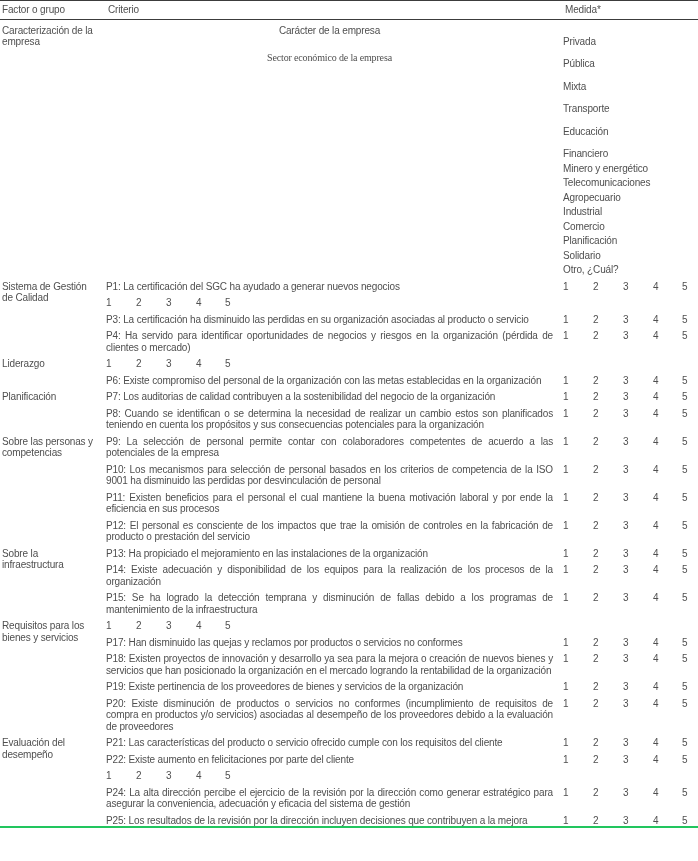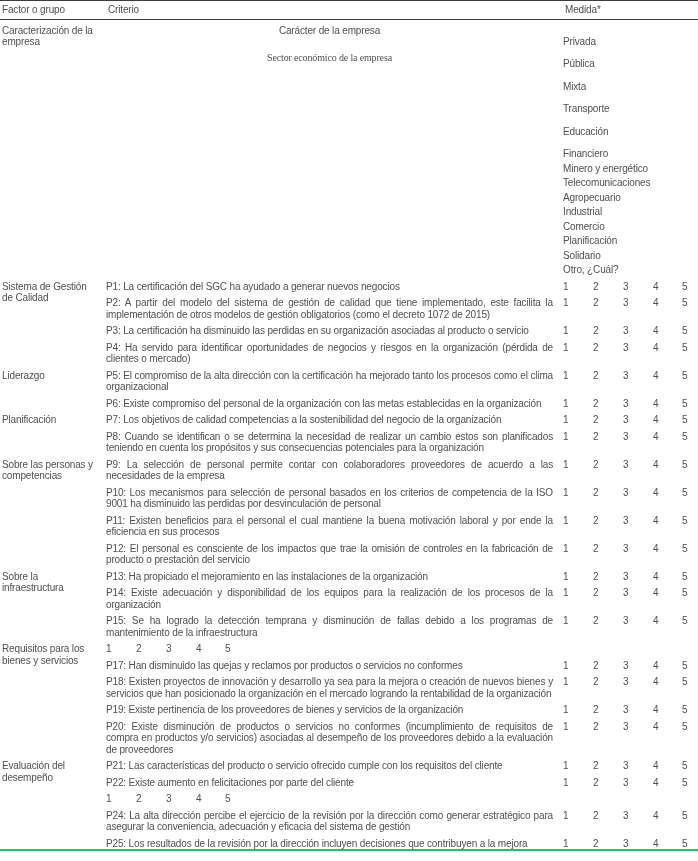--- a/index.html
+++ b/index.html
@@ -115,21 +115,20 @@
             <div class="item-text">P1: La certificación del SGC ha ayudado a generar nuevos negocios</div>
             <div class="scale">
               <span>1</span>
               <span>2</span>
               <span>3</span>
               <span>4</span>
               <span>5</span>
             </div>
           </div>
           <div class="item">
-            <div class="item-text">P2: A partir del modelo del sistema de gestión de calidad que tiene implementado, este facilita la implementación de otros modelos de gestión obligatorios (como el decreto 1072 de 2015)</div>
             <div class="scale">
               <span>1</span>
               <span>2</span>
               <span>3</span>
               <span>4</span>
               <span>5</span>
             </div>
           </div>
           <div class="item">
             <div class="item-text">P3: La certificación ha disminuido las perdidas en su organización asociadas al producto o servicio</div>
@@ -150,21 +149,20 @@
               <span>4</span>
               <span>5</span>
             </div>
           </div>
         </div>
       </div>
       <div class="group-row">
         <div class="factor-cell">Liderazgo</div>
         <div class="items">
           <div class="item">
-            <div class="item-text">P5: El compromiso de la alta dirección con la certificación ha mejorado tanto los procesos como el clima organizacional</div>
             <div class="scale">
               <span>1</span>
               <span>2</span>
               <span>3</span>
               <span>4</span>
               <span>5</span>
             </div>
           </div>
           <div class="item">
             <div class="item-text">P6: Existe compromiso del personal de la organización con las metas establecidas en la organización</div>
@@ -175,21 +173,21 @@
               <span>4</span>
               <span>5</span>
             </div>
           </div>
         </div>
       </div>
       <div class="group-row">
         <div class="factor-cell">Planificación</div>
         <div class="items">
           <div class="item">
-            <div class="item-text">P7: Los objetivos de calidad competencias a la sostenibilidad del negocio de la organización</div>
+            <div class="item-text">P7: Los auditorias de calidad contribuyen a la sostenibilidad del negocio de la organización</div>
             <div class="scale">
               <span>1</span>
               <span>2</span>
               <span>3</span>
               <span>4</span>
               <span>5</span>
             </div>
           </div>
           <div class="item">
             <div class="item-text">P8: Cuando se identifican o se determina la necesidad de realizar un cambio estos son planificados teniendo en cuenta los propósitos y sus consecuencias potenciales para la organización</div>
@@ -200,21 +198,21 @@
               <span>4</span>
               <span>5</span>
             </div>
           </div>
         </div>
       </div>
       <div class="group-row">
         <div class="factor-cell">Sobre las personas y competencias</div>
         <div class="items">
           <div class="item">
-            <div class="item-text">P9: La selección de personal permite contar con colaboradores proveedores de acuerdo a las necesidades de la empresa</div>
+            <div class="item-text">P9: La selección de personal permite contar con colaboradores competentes de acuerdo a las potenciales de la empresa</div>
             <div class="scale">
               <span>1</span>
               <span>2</span>
               <span>3</span>
               <span>4</span>
               <span>5</span>
             </div>
           </div>
           <div class="item">
             <div class="item-text">P10: Los mecanismos para selección de personal basados en los criterios de competencia de la ISO 9001 ha disminuido las perdidas por desvinculación de personal</div>

